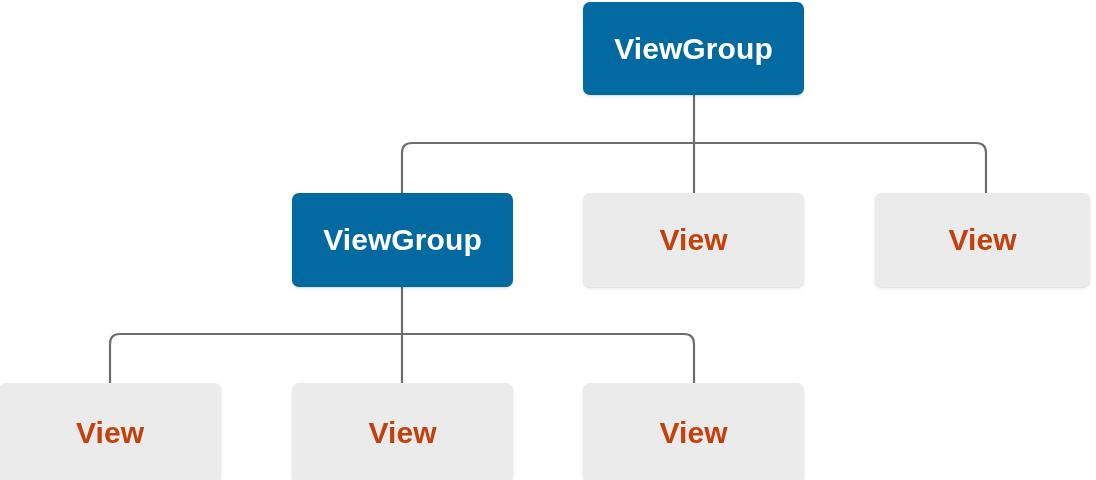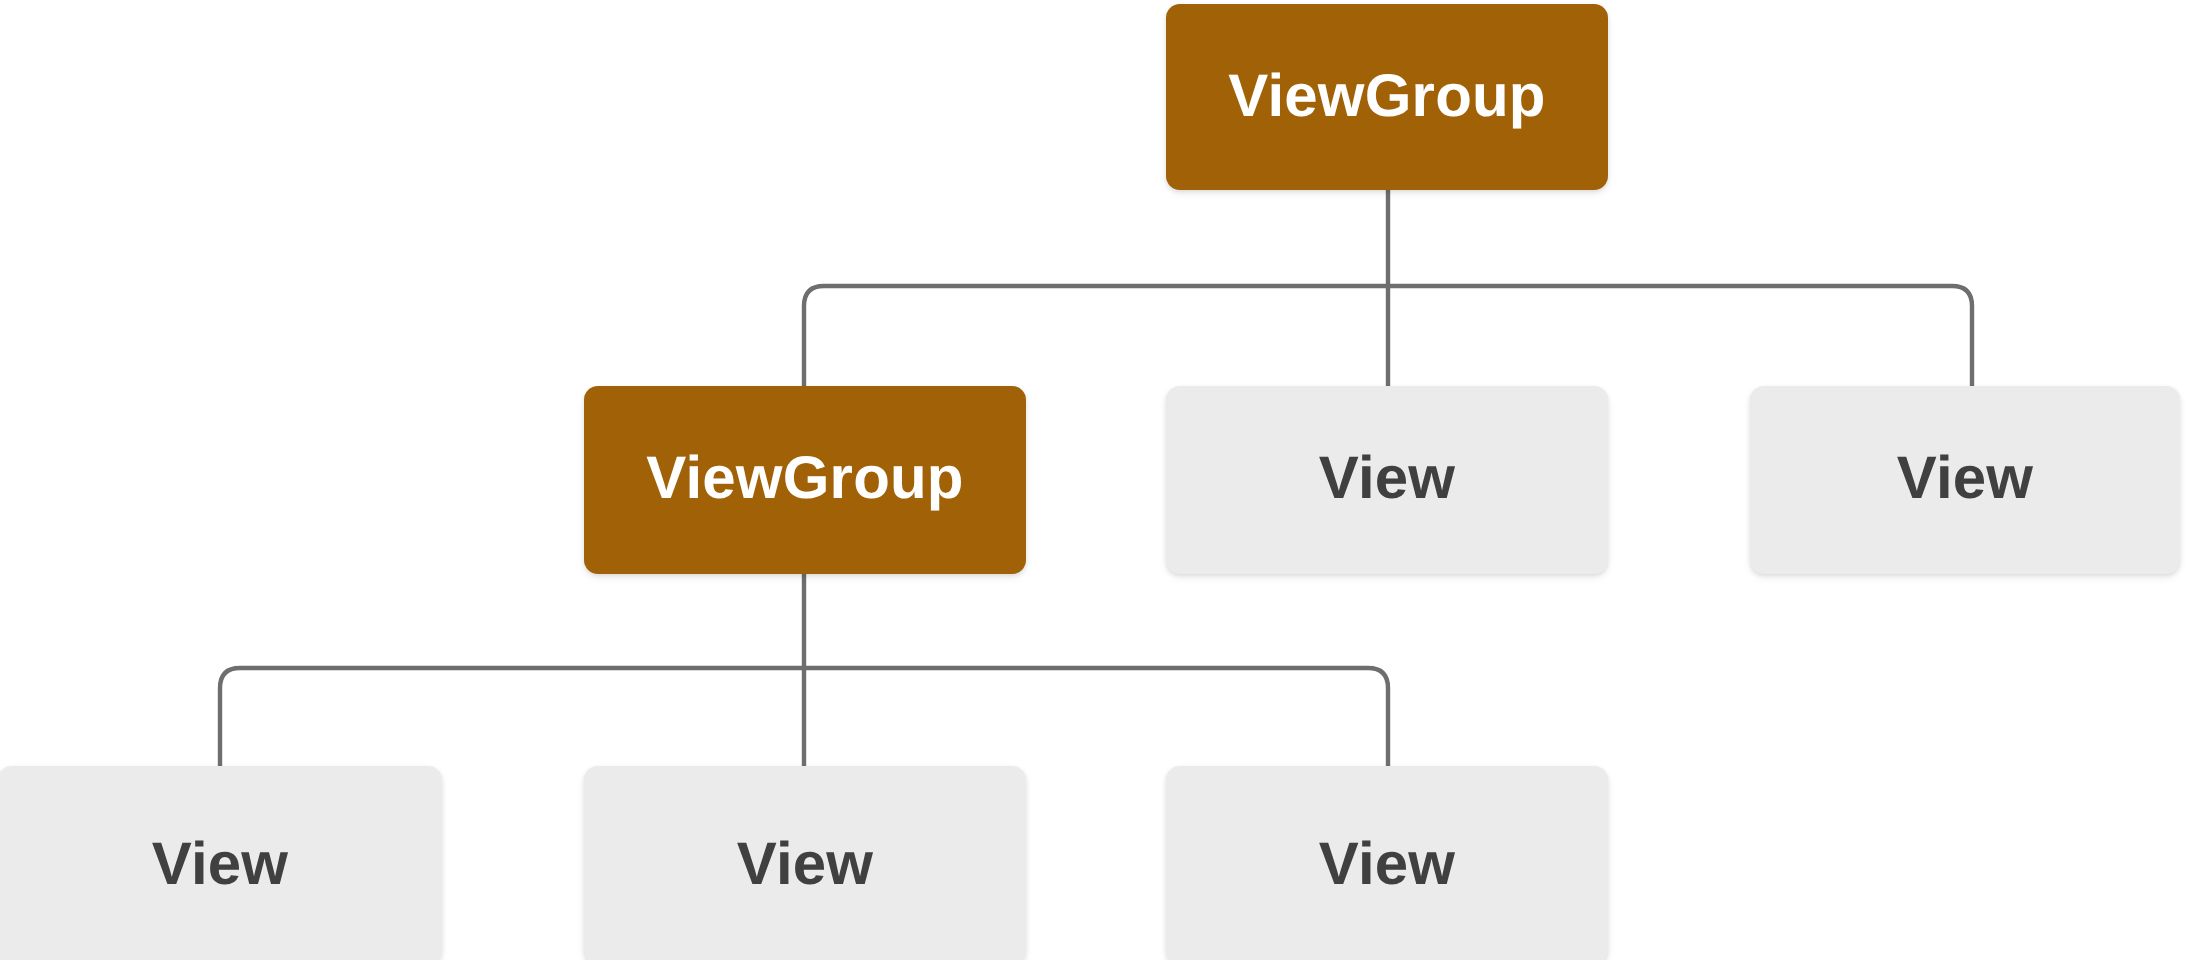--- a/index.html
+++ b/index.html
@@ -35,30 +35,30 @@
     z-index: 2;
   }
   .node .node-label {
     font-size: 30px;
     font-weight: 700;
     letter-spacing: 0.1px;
     line-height: 1;
     white-space: nowrap;
   }
   .node-viewgroup {
-    background: #a16207;
+    background: #0369a1;
   }
   .node-viewgroup .node-label {
     color: #ffffff;
   }
   .node-view {
     background: #ebebeb;
   }
   .node-view .node-label {
-    color: #404040;
+    color: #c2410c;
   }
 </style>
 </head>
 <body>
 
 <div id="diagram-root">
 
   <svg id="edge-layer" viewBox="0 0 1096 480" width="1096" height="480" xmlns="http://www.w3.org/2000/svg">
     <g fill="none" stroke="#6e6e6e" stroke-width="2.2" stroke-linecap="butt">
 

